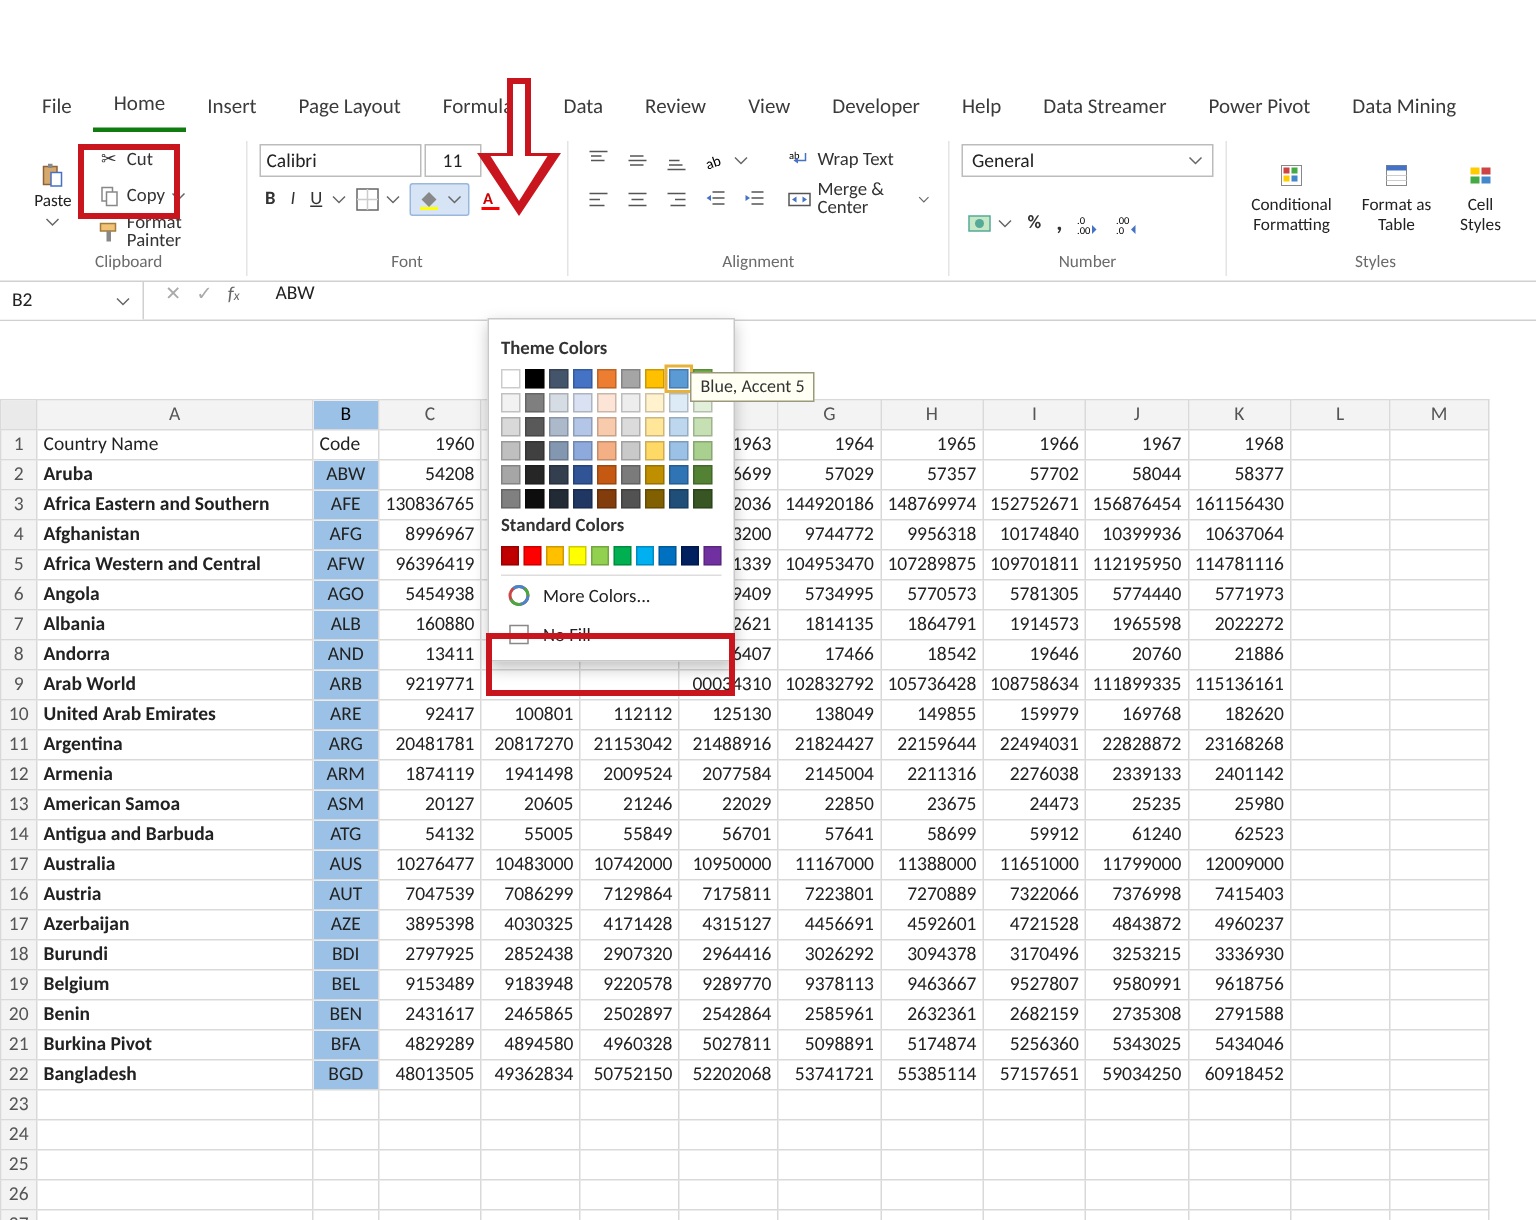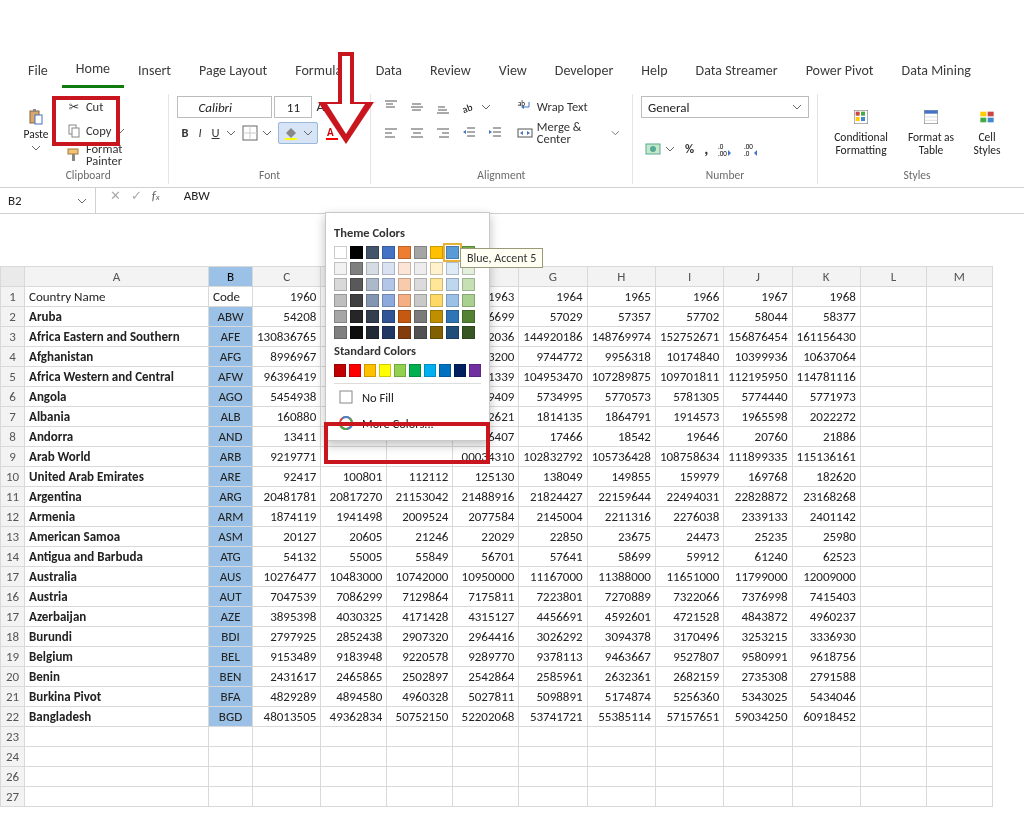--- a/index.html
+++ b/index.html
@@ -20,21 +20,21 @@
   .grp:last-child { border-right: none; }
   .grp-body { flex: 1; display: flex; align-items: flex-start; gap: 6px; padding-top: 2px; }
   .grp-label { text-align: center; font-size: 11.5px; color: #6b6b6b; padding-bottom: 2px; }
   .col { display: flex; flex-direction: column; gap: 2px; }
   .rb-btn { display: inline-flex; align-items: center; gap: 4px; height: 22px; padding: 0 4px; font-size: 12.5px; color: #333; line-height: 1; cursor: pointer; border-radius: 2px; }
   .rb-big { display:flex; flex-direction:column; align-items:center; justify-content:center; width:42px; height:70px; font-size:11.5px; gap:2px; text-align:center; }
   .icn { display:inline-flex; align-items:center; justify-content:center; width:16px; height:16px; }
   .icn svg { width:16px; height:16px; }
   .drop-caret { width:10px; height:10px; }
   .fontbox, .sizebox, .numfmt { border:1px solid #bcbcbc; height:22px; display:inline-flex; align-items:center; background:#fff; }
-  .fontbox { width:95px; padding:0 20px;font-style:italic; } .sizebox { width:38px; padding:0 2px; justify-content:center; }
+  .fontbox { width:108px; padding:0 4px; } .sizebox { width:38px; padding:0 2px; justify-content:center; }
   .numfmt { width:168px; padding:0 6px; justify-content:space-between; }
   .row2 { display:flex; gap:2px; align-items:center; }
   
   .fbar { display:flex; align-items:flex-start; height:26px; border-bottom:1px solid #d0d0d0; }
   .namebox { width:96px; border-right:1px solid #d0d0d0; height:100%; display:flex; align-items:center; padding:0 8px; justify-content:space-between; background:#fff; }
   .fbar-btns { display:flex; align-items:center; gap:10px; padding:0 14px; color:#888; }
   .fbar-input { flex:1; padding:0 10px; }
   
   .grid { position:absolute; top:214px; left:0; right:0; bottom:0; overflow:hidden; }
   table { border-collapse:collapse; table-layout:fixed; }
@@ -493,34 +493,34 @@
         <div class="sw" style="background: rgb(0, 176, 80);"></div>
         <div class="sw" style="background: rgb(0, 176, 240);"></div>
         <div class="sw" style="background: rgb(0, 112, 192);"></div>
         <div class="sw" style="background: rgb(0, 32, 96);"></div>
         <div class="sw" style="background: rgb(112, 48, 160);"></div>
       </div>
   <div style="border-top:1px solid #ddd;margin-top:6px">
     <div class="menuitem">
       <span class="icn">
             <svg viewBox="0 0 16 16">
-              <rect x="2" y="2" width="12" height="12" fill="#fff" stroke="#888"></rect>
-            </svg>
-          </span>
-      <span>No Fill</span>
-    </div>
-    <div class="menuitem">
-      <span class="icn">
-            <svg viewBox="0 0 16 16">
               <circle cx="8" cy="8" r="6" fill="none" stroke="#c44" stroke-width="2"></circle>
               <circle cx="8" cy="8" r="6" fill="none" stroke="#48c" stroke-width="2" stroke-dasharray="8 16"></circle>
               <circle cx="8" cy="8" r="6" fill="none" stroke="#4a4" stroke-width="2" stroke-dasharray="8 16" stroke-dashoffset="-8"></circle>
             </svg>
           </span>
       <span>More Colors...</span>
+    </div>
+    <div class="menuitem">
+      <span class="icn">
+            <svg viewBox="0 0 16 16">
+              <rect x="2" y="2" width="12" height="12" fill="#fff" stroke="#888"></rect>
+            </svg>
+          </span>
+      <span>No Fill</span>
     </div>
   </div>
 </div>
 <div class="tooltip" style="left:460px;top:196px">Blue, Accent 5</div>
 
 <div class="grid">
   <table id="sheet">
         <colgroup>
           <col style="width: 24px;">
           <col style="width: 184px;">
@@ -934,20 +934,36 @@
             <td></td>
             <td></td>
             <td></td>
             <td></td>
             <td></td>
             <td></td>
             <td></td>
             <td></td>
           </tr>
           <tr>
+            <td class="rh">25</td>
+            <td></td>
+            <td></td>
+            <td></td>
+            <td></td>
+            <td></td>
+            <td></td>
+            <td></td>
+            <td></td>
+            <td></td>
+            <td></td>
+            <td></td>
+            <td></td>
+            <td></td>
+          </tr>
+          <tr>
             <td class="rh">26</td>
             <td></td>
             <td></td>
             <td></td>
             <td></td>
             <td></td>
             <td></td>
             <td></td>
             <td></td>
             <td></td>

